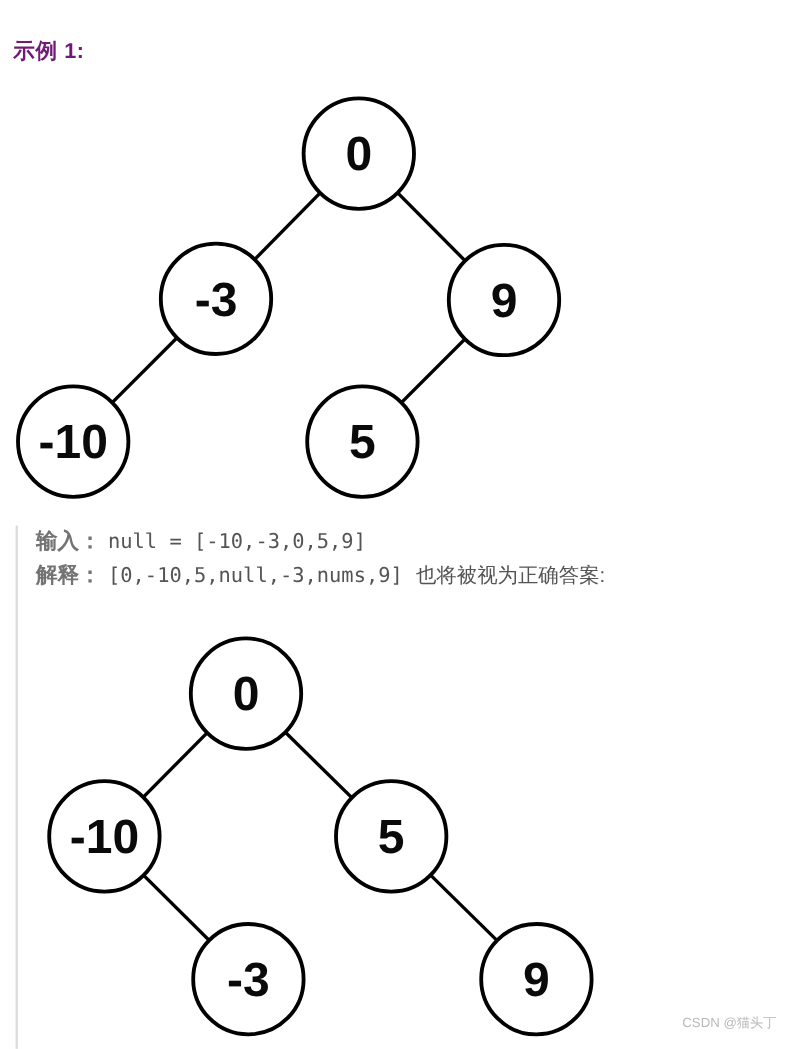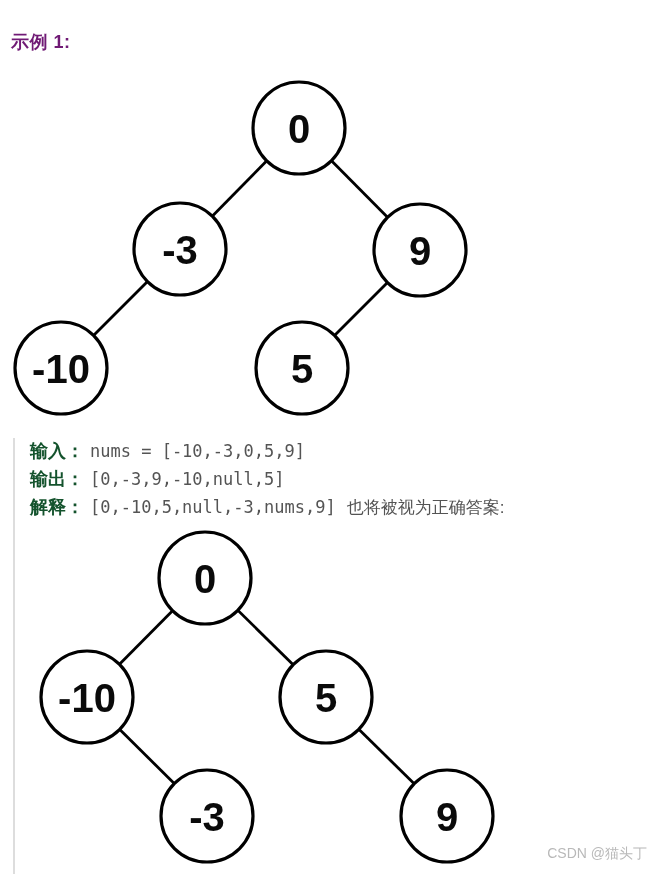--- a/index.html
+++ b/index.html
@@ -45,38 +45,38 @@
     color: #545454;
   }
   .io-line {
     height: 28px;
     line-height: 28px;
     white-space: nowrap;
   }
   .io-label {
     font-size: 18px;
     font-weight: bold;
-    color: #14532d;
+    color: #737373;
     margin-right: 6px;
   }
   .io-code {
     font-family: "DejaVu Sans Mono", "Liberation Mono", monospace;
     font-size: 17px;
     color: #545454;
   }
   .io-note {
     font-size: 17px;
     color: #545454;
     margin-left: 11px;
     margin-top: 15px;
   }
   .watermark {
     position: absolute;
     right: 7px; top: 845px;
-    font-size: 14px;
+    font-size: 11px;
     color: #b9b9b9;
   }
 </style>
 </head>
 <body>
 
 <div class="example-title">示例 1:</div>
 
 <div class="tree-wrap t1">
   <svg width="500" height="340" viewBox="0 0 500 340">
@@ -94,24 +94,21 @@
       <text x="61" y="289" class="tree-label">-10</text>
       <circle cx="302" cy="288" r="46" class="tree-node-circle"></circle>
       <text x="302" y="289" class="tree-label">5</text>
     </svg>
 </div>
 
 <div class="quote-border"></div>
 
 <div class="io-block">
   <div class="io-line">
-    <span class="io-label">输入：</span><span class="io-code">nums = [-10,-3,0,5,9]</span>
-  </div>
-  <div class="io-line">
-    <span class="io-label">输出：</span><span class="io-code">[0,-3,9,-10,null,5]</span>
+    <span class="io-label">输入：</span><span class="io-code">null = [-10,-3,0,5,9]</span>
   </div>
   <div class="io-line">
     <span class="io-label">解释：</span><span class="io-code">[0,-10,5,null,-3,nums,9]</span><span class="io-note">也将被视为正确答案:</span>
   </div>
 </div>
 
 <div class="tree-wrap t2">
   <svg width="500" height="340" viewBox="0 0 500 340">
       <line x1="205" y1="48" x2="87" y2="167" class="tree-edge"></line>
       <line x1="205" y1="48" x2="326" y2="167" class="tree-edge"></line>

